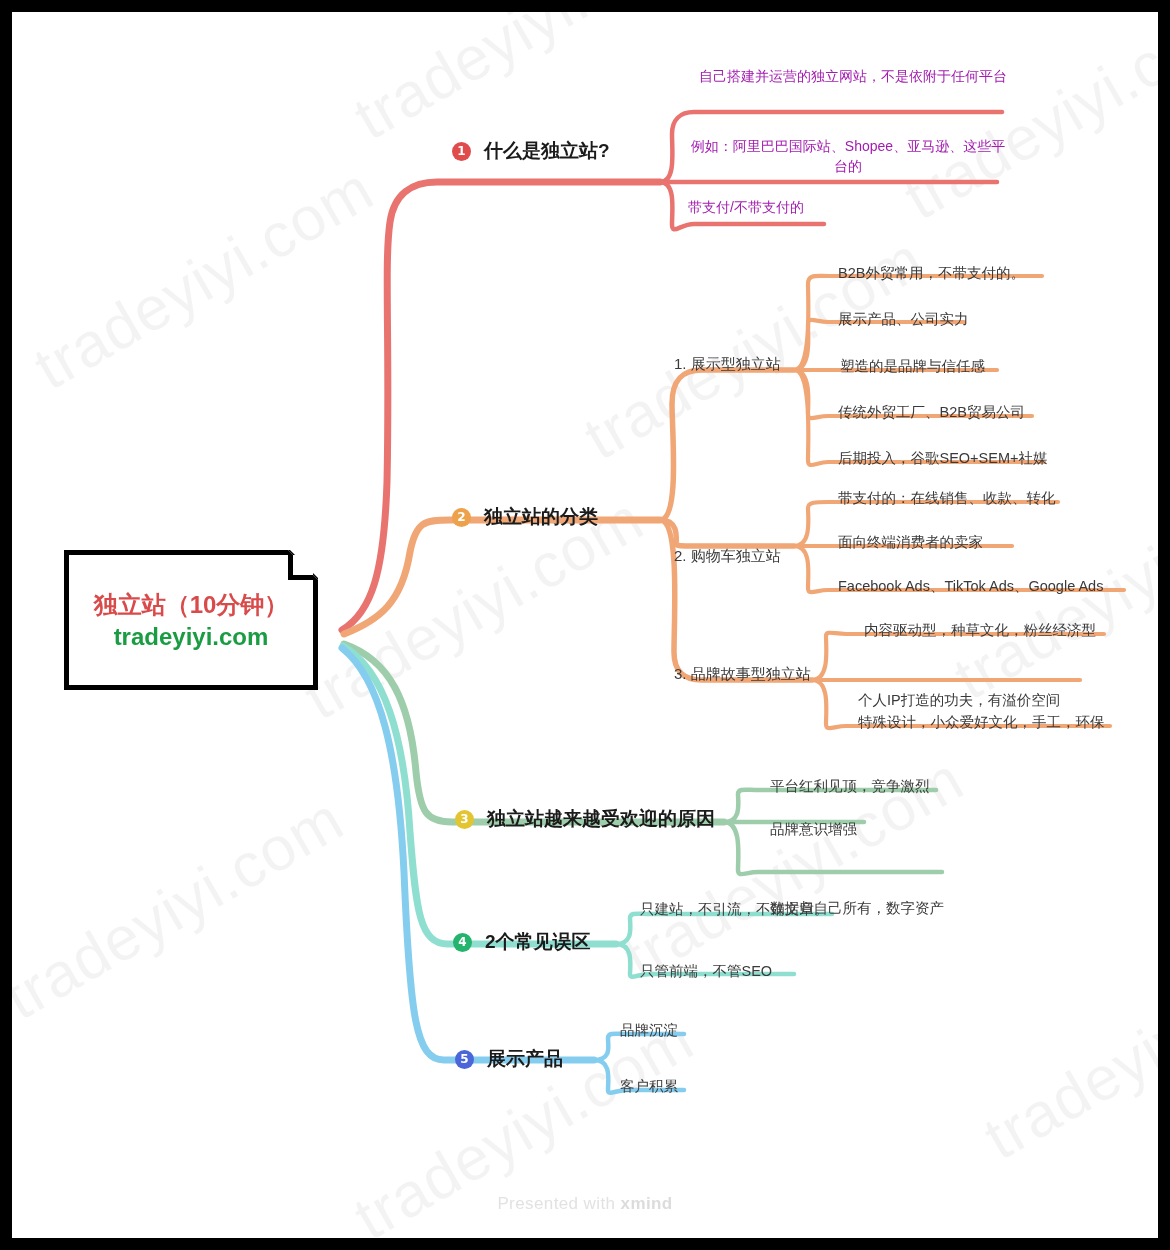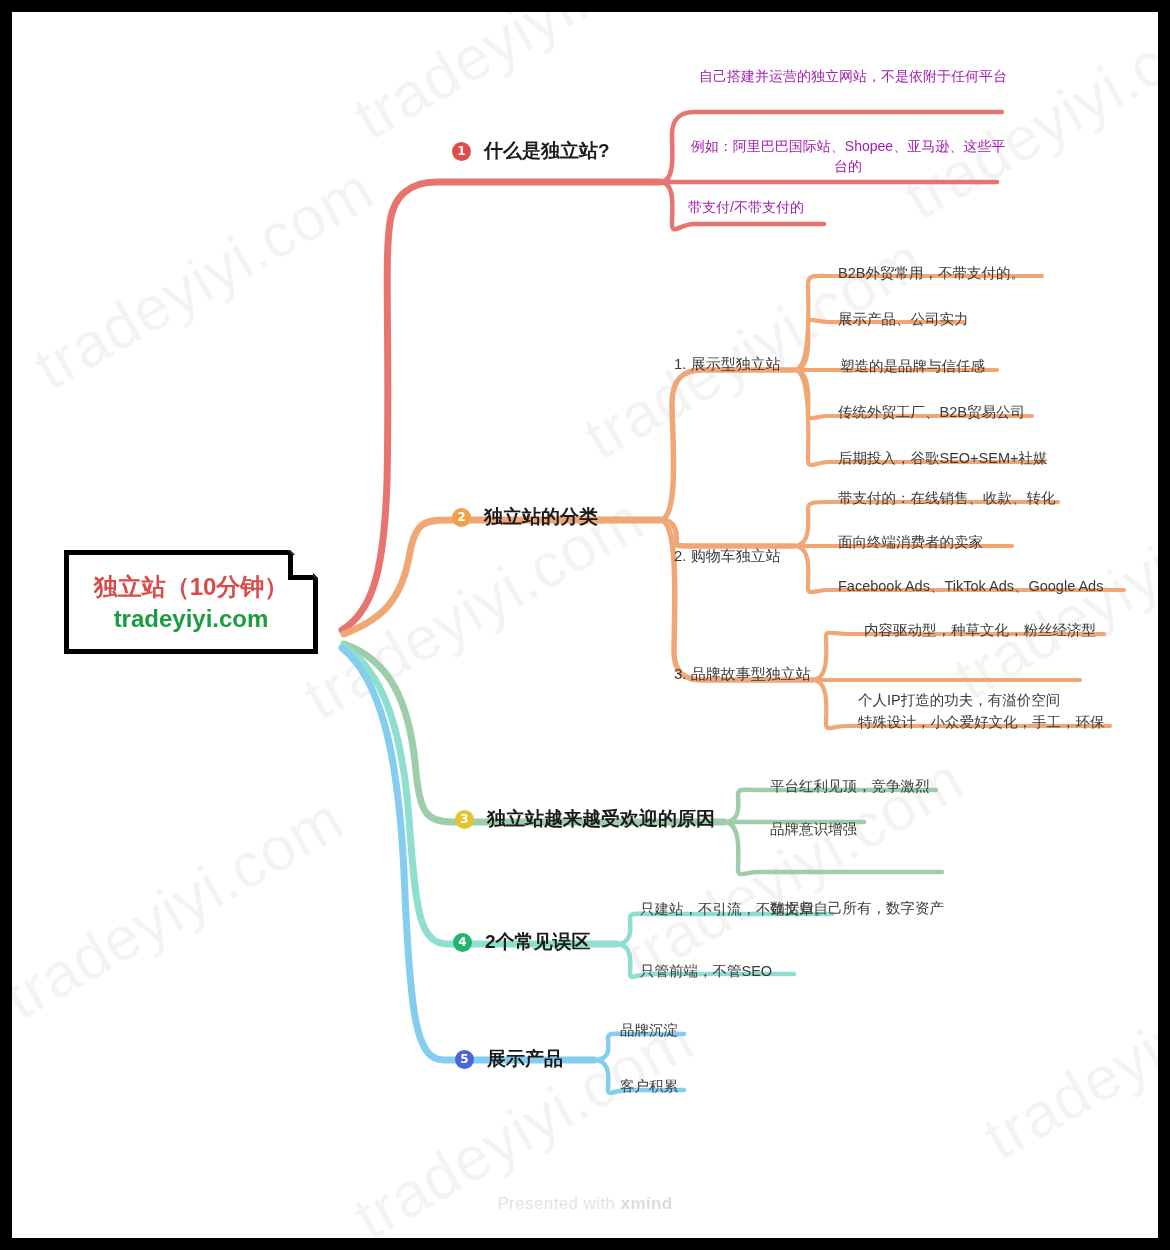--- a/index.html
+++ b/index.html
@@ -33,21 +33,21 @@
     transform-origin:left top;
     white-space:nowrap;
     letter-spacing:1px;
   }
   
   #links{position:absolute;left:0;top:0;width:1146px;height:1226px;z-index:2;}
   
   #central{
     position:absolute;
     left:52px;top:538px;
-    width:254px;height:104px;
+    width:254px;height:140px;
     z-index:5;
   }
   #central .sheet{
     position:absolute;inset:0;
     background:#fff;
     border:5px solid #000;
     box-sizing:border-box;
     clip-path:polygon(0 0, calc(100% - 28px) 0, 100% 28px, 100% 100%, 0 100%);
   }
   #central .fold{

